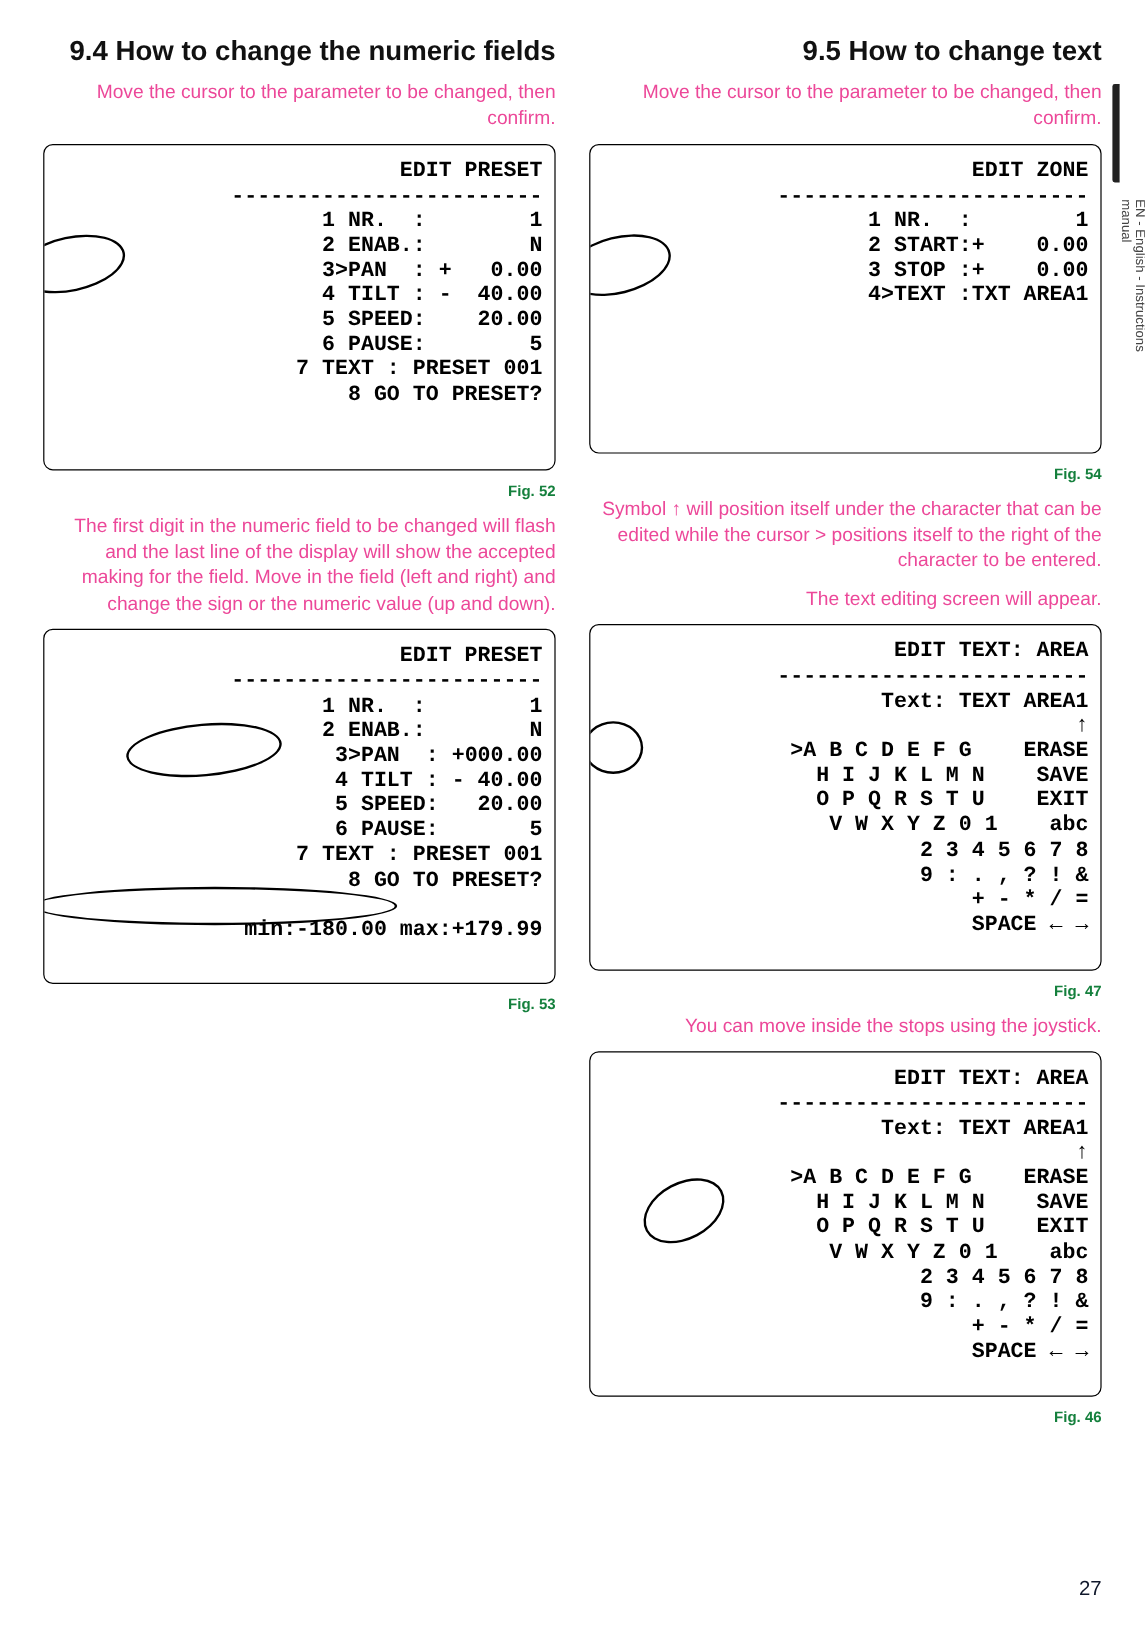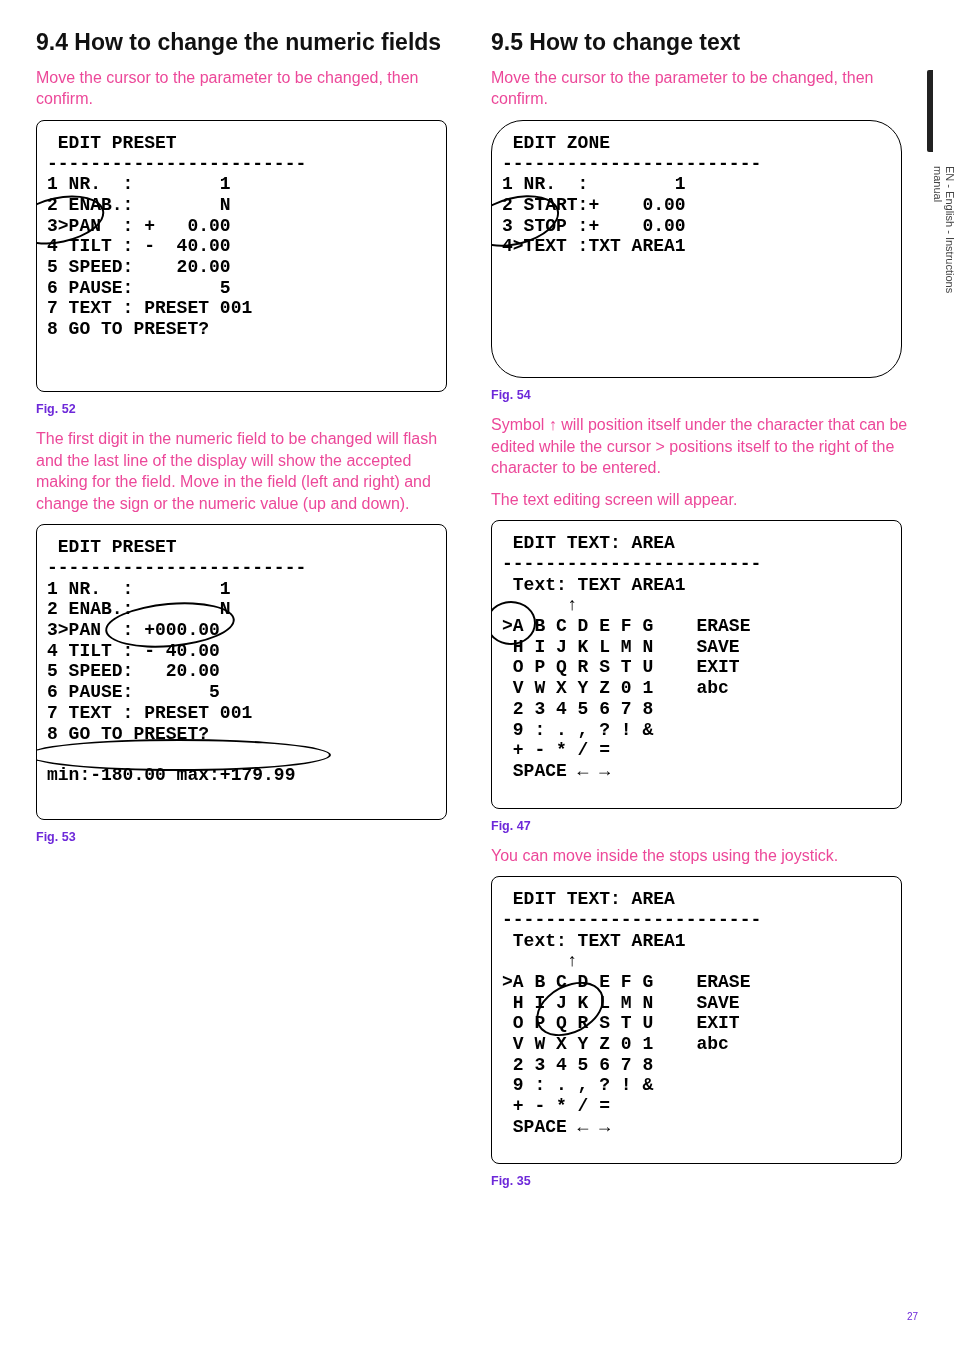--- a/index.html
+++ b/index.html
@@ -11,20 +11,21 @@
     width: 954px;
     height: 1354px;
     position: relative;
     box-sizing: border-box;
   }
   .page {
     display: flex;
     padding: 28px 36px 20px 36px;
     gap: 28px;
     height: 1280px;
+    text-align: right;
   }
   .col {
     flex: 1;
     min-width: 0;
   }
   h2 {
     font-size: 23px;
     font-weight: 700;
     margin: 0 0 10px 0;
     line-height: 1.25;
@@ -33,38 +34,38 @@
   p {
     font-size: 16px;
     margin: 0 0 10px 0;
     line-height: 1.35;
     color: #ec4899;
   }
   .screenbox {
     border: 1.5px solid #000;
     border-radius: 8px;
     padding: 12px 10px 26px 10px;
-    margin: 8px 16px 10px 0;
+    margin: 8px 0 10px 0;
     position: relative;
     overflow: hidden;
     min-height: 140px;
   }
   .screentext {
     font-family: 'Courier New', monospace;
     font-size: 18px;
     font-weight: 700;
     white-space: pre;
     line-height: 1.15;
     color: #000;
   }
   .figcap {
     font-size: 12.5px;
     font-weight: 700;
     margin: 4px 0 12px 0;
-    color: #6d28d9;
+    color: #15803d;
   }
   .side-tab {
     position: absolute;
     right: 0;
     top: 70px;
     width: 28px;
     height: 260px;
   }
   .side-tab .bar {
     position: absolute;
@@ -80,23 +81,23 @@
     right: -2px;
     top: 96px;
     writing-mode: vertical-rl;
     font-size: 11px;
     color: #444;
     line-height: 1.1;
   }
   .pagenum {
     position: absolute;
     right: 36px;
-    bottom: 32px;
-    font-size: 10px;
-    color: #6d28d9;
+    bottom: 20px;
+    font-size: 17px;
+    color: #0f172a;
   }
   .bb {
     top: 0;
     left: 0;
     position: absolute;
   }
   .oval {
     position: absolute;
     border: 2.5px solid #000;
     border-radius: 50%;
@@ -150,21 +151,21 @@
       </div>
     </div>
     <div class="figcap">Fig. 53</div>
 
   </div>
 
   <div class="col">
     <h2>9.5  How to change text</h2>
     <p>Move the cursor to the parameter to be changed, then confirm.</p>
 
-    <div class="screenbox" style="height:218px;border-radius:32px;">
+    <div class="screenbox" style="height:218px;">
       <div class="screentext"> EDIT ZONE
 ------------------------
 1 NR.  :        1
 2 START:+    0.00
 3 STOP :+    0.00
 4&gt;TEXT :TXT AREA1</div>
       <div class="bb">
         <div class="oval" style="left:-22px; top:76px; width:86px; height:44px; transform:rotate(-14deg);"></div>
       </div>
     </div>
@@ -204,21 +205,21 @@
  O P Q R S T U    EXIT
  V W X Y Z 0 1    abc
  2 3 4 5 6 7 8
  9 : . , ? ! &amp;
  + - * / =
  SPACE ← →</div>
       <div class="bb">
         <div class="oval" style="left:42px; top:108px; width:68px; height:44px; transform:rotate(-28deg);"></div>
       </div>
     </div>
-    <div class="figcap">Fig. 35</div>
+    <div class="figcap">Fig. 46</div>
   </div>
 </div>
 
 <div class="side-tab">
   <div class="bar"></div>
   <div class="label">EN - English - Instructions manual</div>
 </div>
 
 <div class="pagenum">27</div>
 

